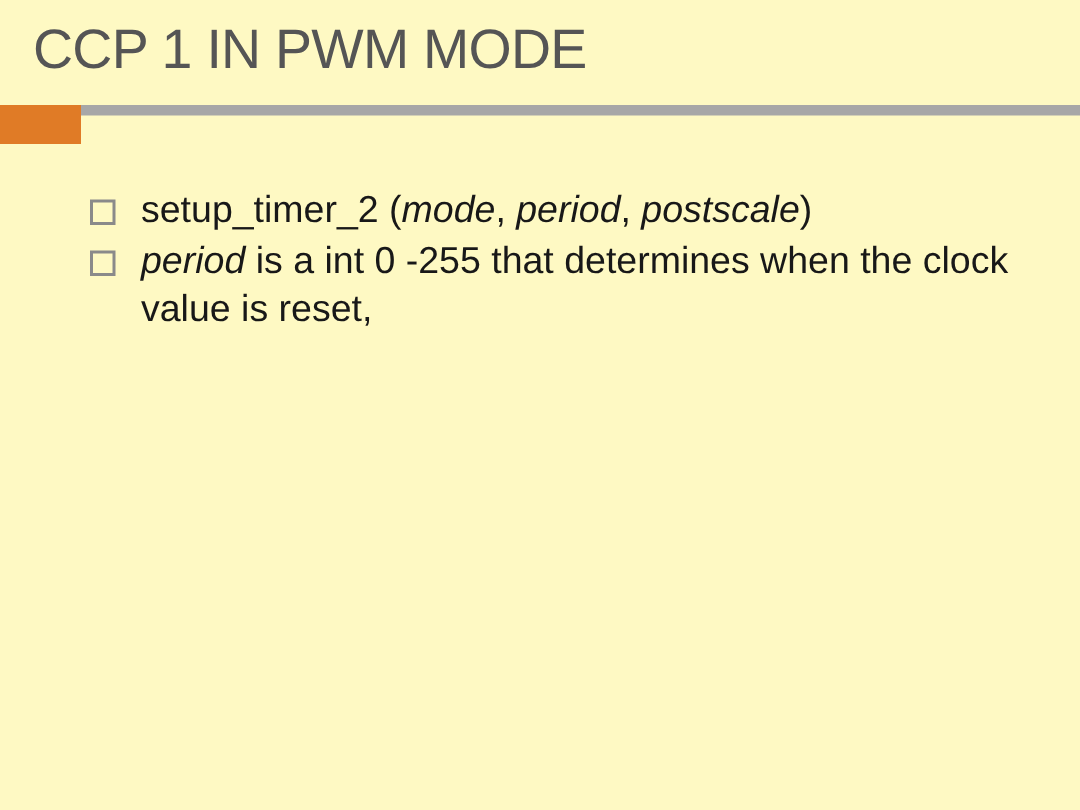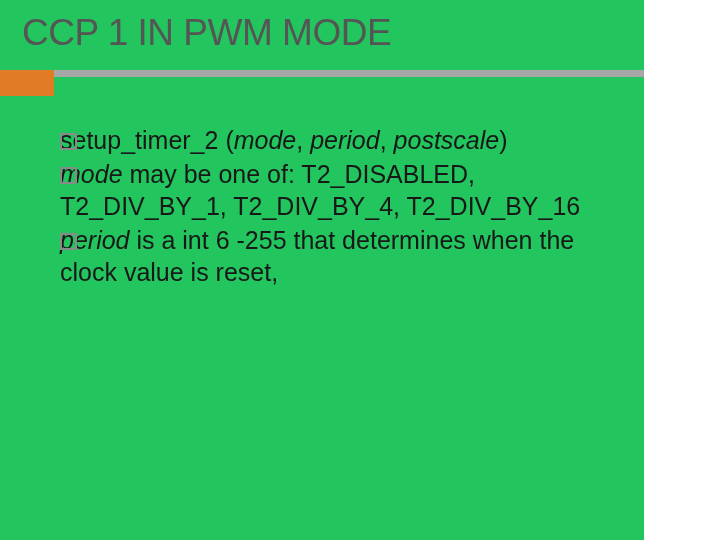--- a/index.html
+++ b/index.html
@@ -1,17 +1,17 @@
 <!DOCTYPE html>
 <html><head>
 <meta charset="utf-8">
 <style>
   * { box-sizing: border-box; margin: 0; padding: 0; }
   html, body { width: 720px; height: 540px; background: #fff; font-family: Arial, Helvetica, sans-serif; overflow: hidden; }
-  .slide { width: 644px; height: 540px; position: relative; background: #22c55e; }
+  .slide { width: 720px; height: 540px; position: relative; background: #fef9c3; }
   .title {
     font-size: 37px;
     font-weight: 400;
     color: #555;
     padding: 12px 0 10px 22px;
     letter-spacing: -0.5px;
   }
   .rule-wrap {
     position: relative;
     height: 14px;
@@ -35,20 +35,21 @@
   }
   ul.bullets {
     list-style: none;
   }
   ul.bullets > li {
     position: relative;
     font-size: 25px;
     line-height: 1.28;
     color: #181818;
     margin-bottom: 2px;
+    padding-left: 34px;
   }
   ul.bullets > li::before {
     content: "";
     position: absolute;
     left: 0;
     top: 9px;
     width: 13px;
     height: 13px;
     border: 2px solid #8a8a8a;
     background: transparent;
@@ -67,25 +68,22 @@
     <div class="rule-orange"></div>
   </div>
 
   <div class="body">
     <ul class="bullets">
 
       <li>
         <span>setup_timer_2</span><span> (</span><span class="it">mode</span><span>, </span><span class="it">period</span><span>, </span><span class="it">postscale</span><span>)</span>
       </li>
 
-      <li>
-        <span class="it">mode</span><span> may be one of: T2_DISABLED, T2_DIV_BY_1, T2_DIV_BY_4, T2_DIV_BY_16</span>
-      </li>
 
       <li>
-        <span class="it">period</span><span> is a int 6 -255 that determines when the clock value is reset,</span>
+        <span class="it">period</span><span> is a int 0 -255 that determines when the clock value is reset,</span>
       </li>
 
 
     </ul>
   </div>
 
 </div>
 
 </body></html>

